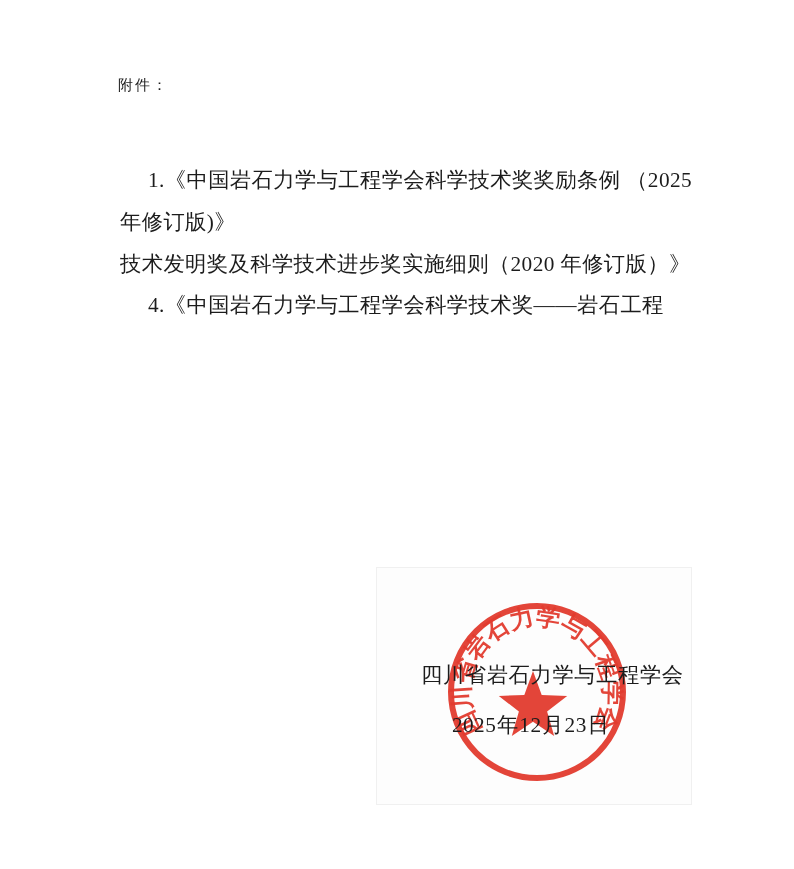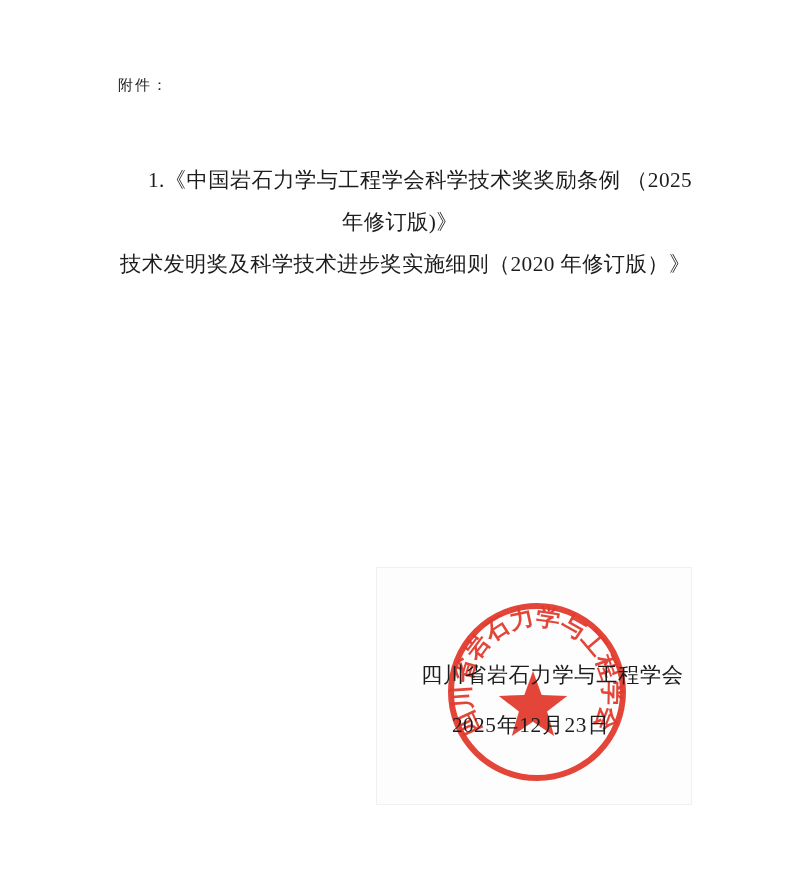--- a/index.html
+++ b/index.html
@@ -14,21 +14,21 @@
   #attachment-label{
     left:118px;top:76px;
     font-size:15px;letter-spacing:2px;
   }
   
   #attachment-list{
     left:120px;top:160px;width:560px;
     font-size:21.3px;line-height:41.8px;
     letter-spacing:0.4px;
   }
-  #attachment-list .line{white-space:pre;text-align:center;}
+  #attachment-list .line{white-space:pre;}
   #attachment-list .line.indent{text-indent:28px;}
   
   #signature-org{
     left:421px;top:660px;
     font-size:21.3px;letter-spacing:0.6px;
     z-index:3;
   }
   #signature-date{
     left:452px;top:703px;
     font-size:21.3px;word-spacing:-5px;letter-spacing:0.4px;
@@ -54,20 +54,21 @@
 </style>
 </head>
 <body>
 
 <div class="abs" id="attachment-label">附件：</div>
 
 <div class="abs" id="attachment-list">
   <div class="line indent">1.《中国岩石力学与工程学会科学技术奖奖励条例 （2025</div>
   <div class="line">年修订版)》</div>
   <div class="line">技术发明奖及科学技术进步奖实施细则（2020 年修订版）》</div>
+  <div class="line indent">4.《中国岩石力学与工程学会科学技术奖——岩石工程</div>
 </div>
 
 <div class="abs" id="seal-backdrop"></div>
 
 <svg class="abs" id="seal-svg" viewBox="0 0 190 190" xmlns="http://www.w3.org/2000/svg">
 
   <circle cx="95" cy="95" r="86" fill="none" stroke="#e23b2e" stroke-width="6" stroke-opacity="0.95"></circle>
 
   <defs>
     <path id="seal-arc" d="M 40.1 133.4 A 67 67 0 1 1 149.9 133.4" fill="none"></path>

